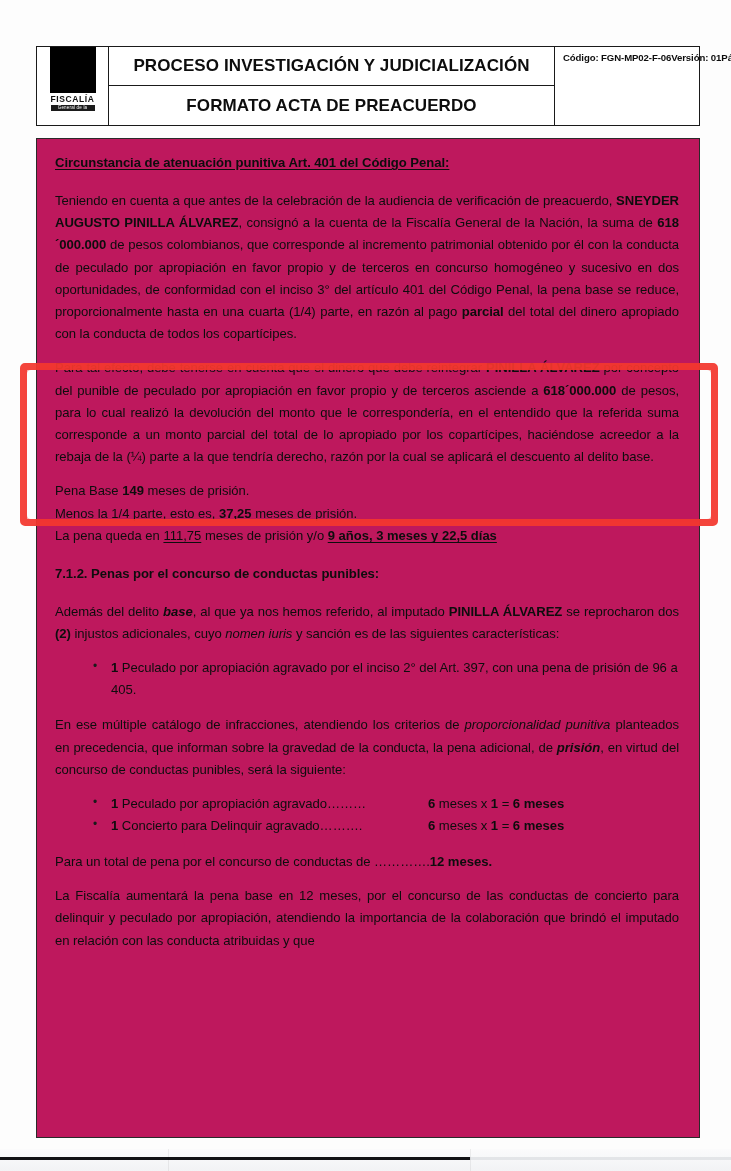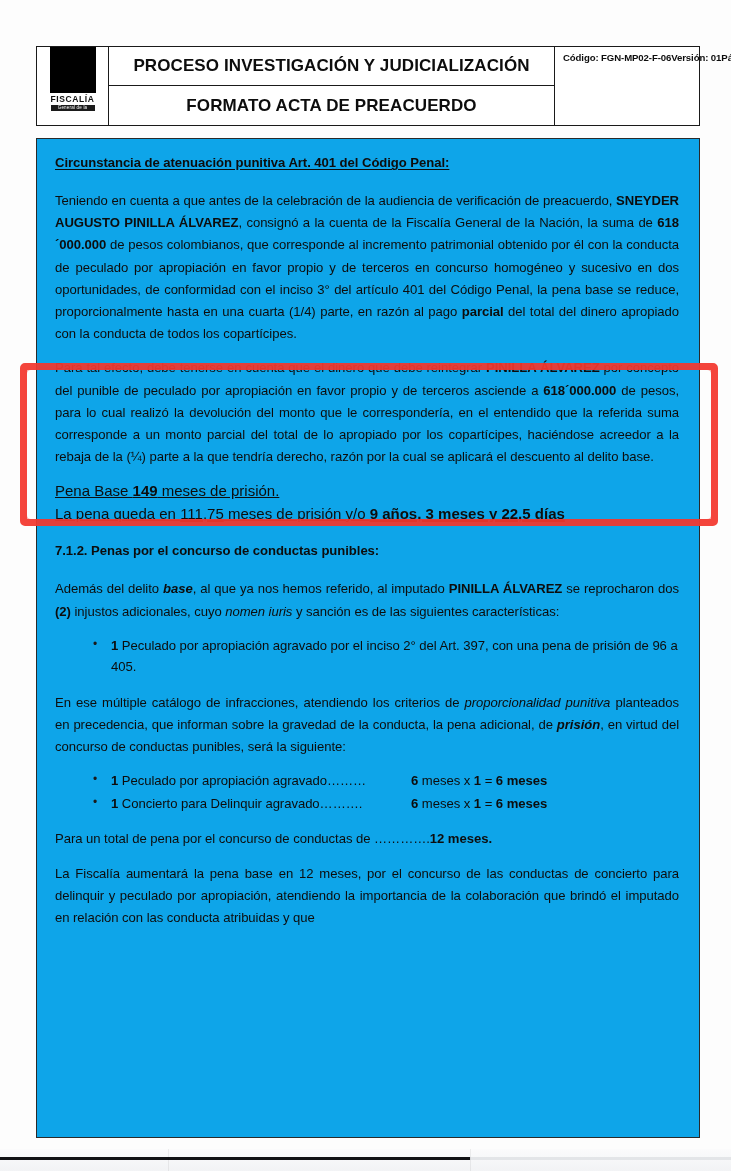--- a/index.html
+++ b/index.html
@@ -117,21 +117,21 @@
 
   
   .body-table {
     position: absolute;
     left: 36px;
     top: 138px;
     width: 664px;
     height: 1000px;
     border: 1.6px solid #2a2a2a;
     box-sizing: border-box;
-    background: #0ea5e9;
+    background: #be185d;
     padding: 12px 20px 0 18px;
   }
 
   .doc-p {
     font-size: 13.1px;
     line-height: 22.2px;
     text-align: justify;
     margin: 0 0 12px 0;
     letter-spacing: -0.05px;
   }
@@ -143,24 +143,23 @@
     margin: 4px 0 20px 0;
     letter-spacing: -0.05px;
   }
   .doc-subheading {
     font-size: 13.1px;
     font-weight: bold;
     margin: 0 0 20px 0;
     letter-spacing: -0.05px;
   }
   .doc-lines {
-    font-size: 15px;
+    font-size: 13px;
     line-height: 22.5px;
     margin: 0 0 18px 0;
-    text-decoration: underline;
   }
   b, strong { font-weight: bold; }
   i, em { }
   .u { text-decoration: underline; text-underline-offset: 2px; }
   .ub { font-weight: bold; text-decoration: underline; text-underline-offset: 2px; text-align: center; }
 
   ul.doc-list {
     margin: 0 0 14px 0;
     padding-left: 56px;
     list-style: none;
@@ -175,20 +174,21 @@
   ul.doc-list li::before {
     content: "\2022";
     position: absolute;
     left: -18px;
     top: -1px;
     font-size: 12px;
     color: #1a1a1a;
   }
   .row-split {
     display: flex;
+    gap: 17px;
   }
   .row-split .left { width: 300px; flex: none; }
   .row-split .right { flex: 1 1 auto; }
 
   
   .red-box {
     position: absolute;
     left: 20px;
     top: 363px;
     width: 698px;
@@ -272,20 +272,21 @@
   <div class="body-table">
 
     <div class="doc-heading">Circunstancia de atenuación punitiva Art. 401 del Código Penal:</div>
 
     <p class="doc-p"><span>Teniendo en cuenta a que antes de la celebración de la audiencia de verificación de preacuerdo, </span><b>SNEYDER AUGUSTO PINILLA ÁLVAREZ</b><span>, consignó a la cuenta de la Fiscalía General de la Nación, la suma de </span><b>618´000.000</b><span> de pesos colombianos, que corresponde al incremento patrimonial obtenido por él con la conducta de peculado por apropiación en favor propio y de terceros en concurso homogéneo y sucesivo en dos oportunidades, de conformidad con el inciso 3° del artículo 401 del Código Penal, la pena base se reduce, proporcionalmente hasta en una cuarta (1/4) parte, en razón al pago </span><b>parcial</b><span> del total del dinero apropiado con la conducta de todos los copartícipes.</span></p>
 
     <p class="doc-p"><span>Para tal efecto, debe tenerse en cuenta que el dinero que debe reintegrar </span><b>PINILLA ÁLVAREZ</b><span> por concepto del punible de peculado por apropiación en favor propio y de terceros asciende a </span><b>618´000.000</b><span> de pesos, para lo cual realizó la devolución del monto que le correspondería, en el entendido que la referida suma corresponde a un monto parcial del total de lo apropiado por los copartícipes, haciéndose acreedor a la rebaja de la (¼) parte a la que tendría derecho, razón por la cual se aplicará el descuento al delito base.</span></p>
 
     <div class="doc-lines">
       <div><span>Pena Base </span><b>149</b><span> meses de prisión.</span></div>
+      <div><span>Menos la 1/4 parte, esto es, </span><b>37,25</b><span> meses de prisión.</span></div>
       <div><span>La pena queda en </span><span class="u">111,75</span><span> meses de prisión y/o </span><span class="ub">9 años, 3 meses y 22,5 días</span></div>
     </div>
 
     <div class="doc-subheading">7.1.2. Penas por el concurso de conductas punibles:</div>
 
     <p class="doc-p"><span>Además del delito </span><b><i>base</i></b><span>, al que ya nos hemos referido, al imputado </span><b>PINILLA ÁLVAREZ</b><span> se reprocharon dos </span><b>(2)</b><span> injustos adicionales, cuyo </span><i>nomen iuris</i><span> y sanción es de las siguientes características:</span></p>
 
     <ul class="doc-list">
       <li><b>1</b><span> Peculado por apropiación agravado por el inciso 2° del Art. 397, con una pena de prisión de 96 a 405.</span></li>
     </ul>

